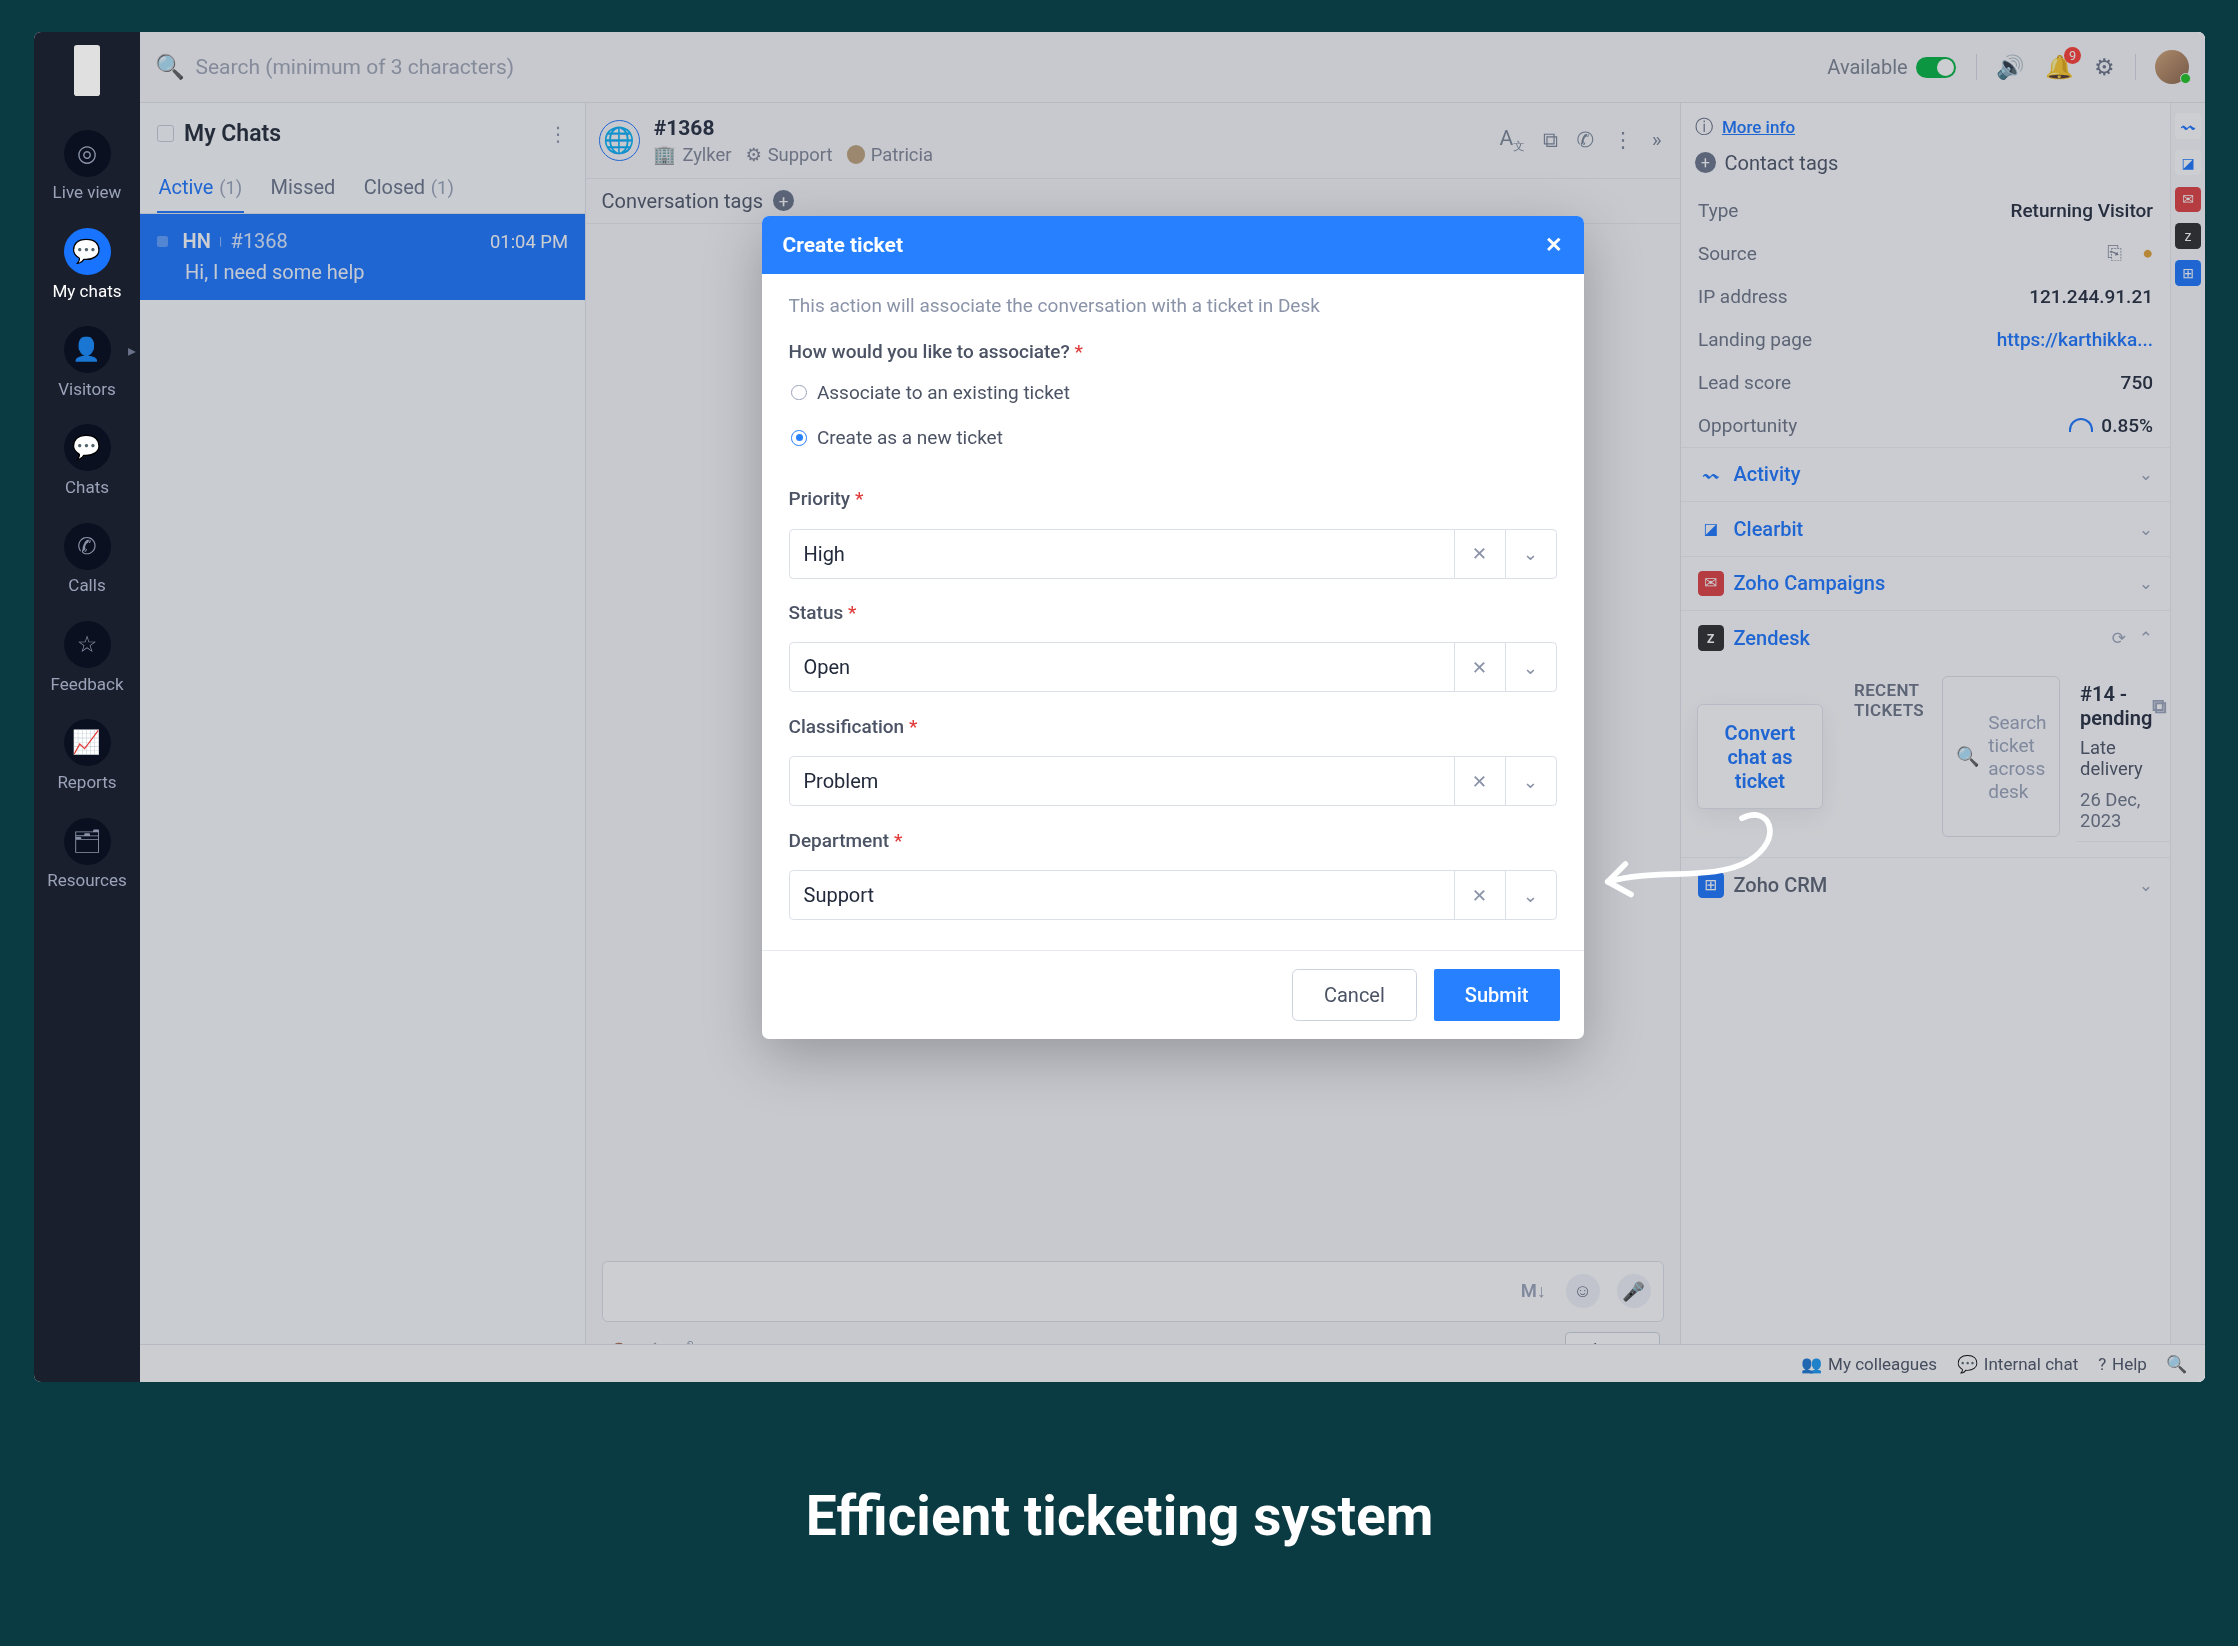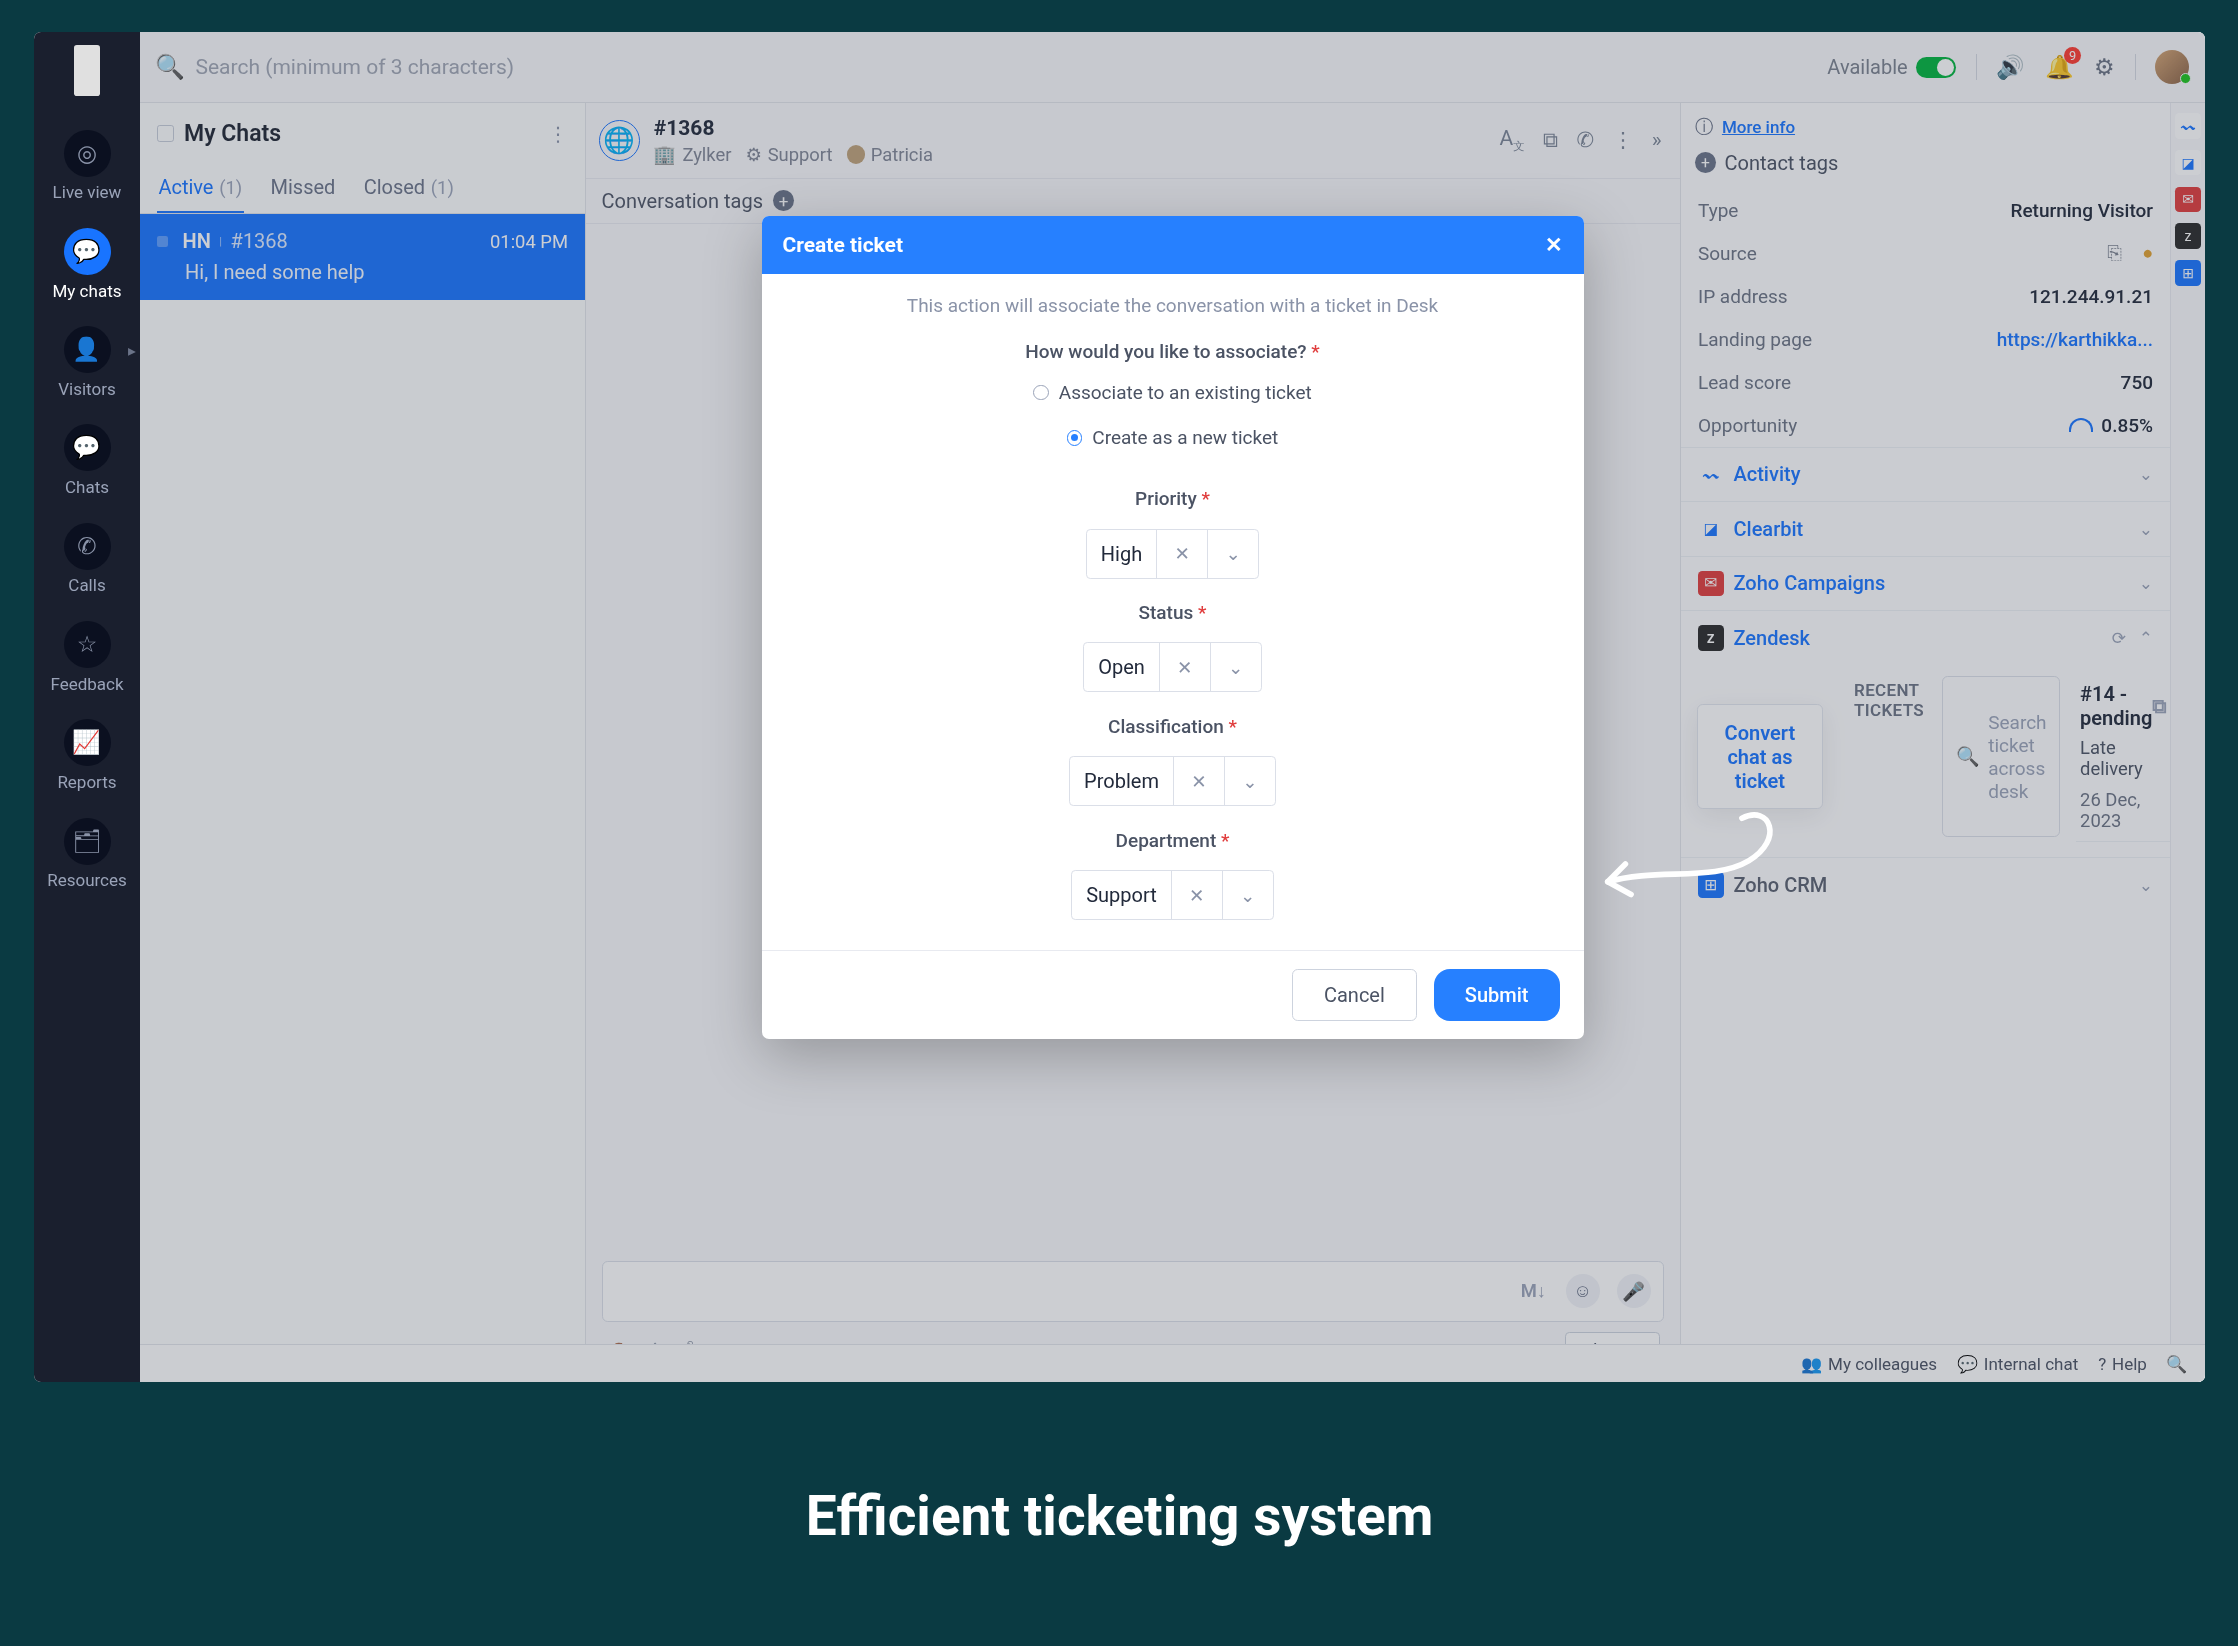--- a/index.html
+++ b/index.html
@@ -129,34 +129,34 @@
 
   
   .status-bar { position:absolute;bottom:0;left:0;right:0;height:38px;background:#fefefe;border-top:0.7px solid #e2e5ea;display:flex;justify-content:flex-end;align-items:center;gap:20px;padding:0 17px;font-size:17px;color:#4b5364;}
   .status-item { display:flex;align-items:center;gap:5.7px;}
 
   
   .overlay { position:absolute;inset:0;background:rgba(50,58,74,0.25);display:flex;align-items:flex-start;justify-content:center;padding-top:184px;}
   .modal { width:822px;background:#fff;border-radius:7px;box-shadow:0 17px 57px rgba(0,0,0,0.25);display:flex;flex-direction:column;overflow:hidden;}
   .modal-header { background:#2680ff;color:#fff;display:flex;align-items:center;justify-content:space-between;padding:17px 21px;font-size:21px;font-weight:700;}
   .modal-close{font-size:21px;}
-  .modal-body{padding:20px 27px 7px;display:flex;flex-direction:column;gap:14px;align-items:center;}
+  .modal-body{padding:20px 27px 7px;display:flex;flex-direction:column;gap:14px;}
   .modal-hint{color:#8a93a8;font-size:19px;padding-bottom:8.5px;}
   .field-label{font-size:19px;color:#4b5364;font-weight:500;}
   .req{color:#e03c3c;}
   .radio-opt{display:flex;align-items:center;gap:10px;font-size:19px;color:#4b5364;padding:4.3px 2.8px;}
   .radio{width:15.6px;height:15.6px;border-radius:50%;border:1.4px solid #9aa3b8;display:flex;align-items:center;justify-content:center;}
   .radio.sel{border-color:#2680ff;}
   .radio.sel::after{content:"";width:7px;height:7px;border-radius:50%;background:#2680ff;}
   .select-box{border:0.7px solid #dbdfe8;border-radius:4.3px;display:flex;align-items:stretch;height:50px;margin-top:4.3px;}
   .select-val{flex:1;display:flex;align-items:center;padding:0 14px;font-size:20px;color:#222a3b;}
   .select-btn{width:51px;border-left:0.7px solid #dbdfe8;display:flex;align-items:center;justify-content:center;color:#8a93a8;font-size:18.4px;}
   .modal-footer{border-top:0.7px solid #e8eaf0;padding:18.4px 24px;display:flex;justify-content:flex-end;gap:17px;}
   .btn-cancel{border:0.7px solid #cdd3de;background:#fff;border-radius:5.7px;padding:12.8px 31px;font-size:20px;color:#4b5364;}
-  .btn-submit{border:none;background:#2680ff;color:#fff;border-radius:16px;padding:12.8px 31px;font-size:20px;font-weight:500;}
+  .btn-submit{border:none;background:#2680ff;color:#fff;border-radius:2px;padding:12.8px 31px;font-size:20px;font-weight:500;}
 
   
   .arrow-svg { position:absolute; top:765px; left:1446px; width:213px; height:113px; pointer-events:none;}
 </style>
 </head>
 <body>
 
 <div class="app-frame">
 
   <div class="rail">

